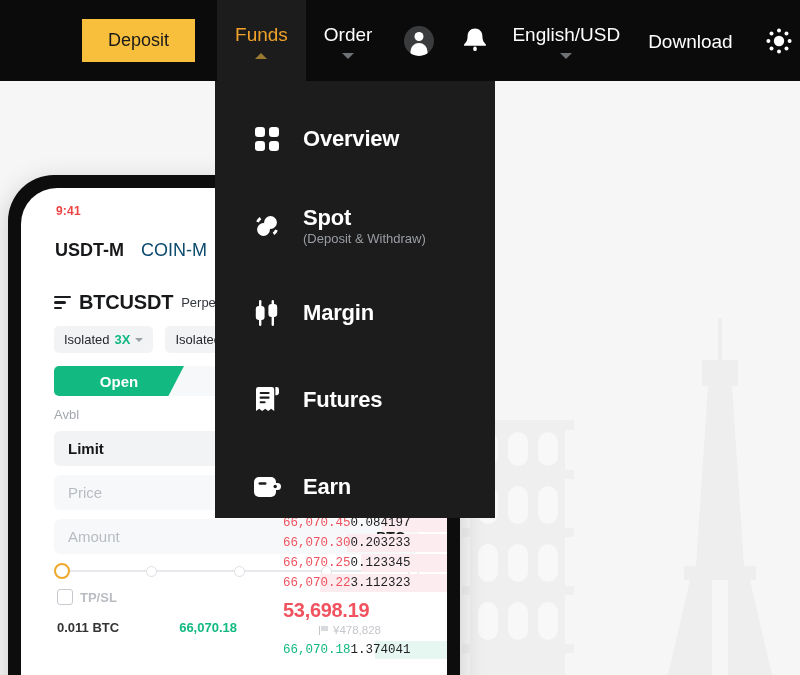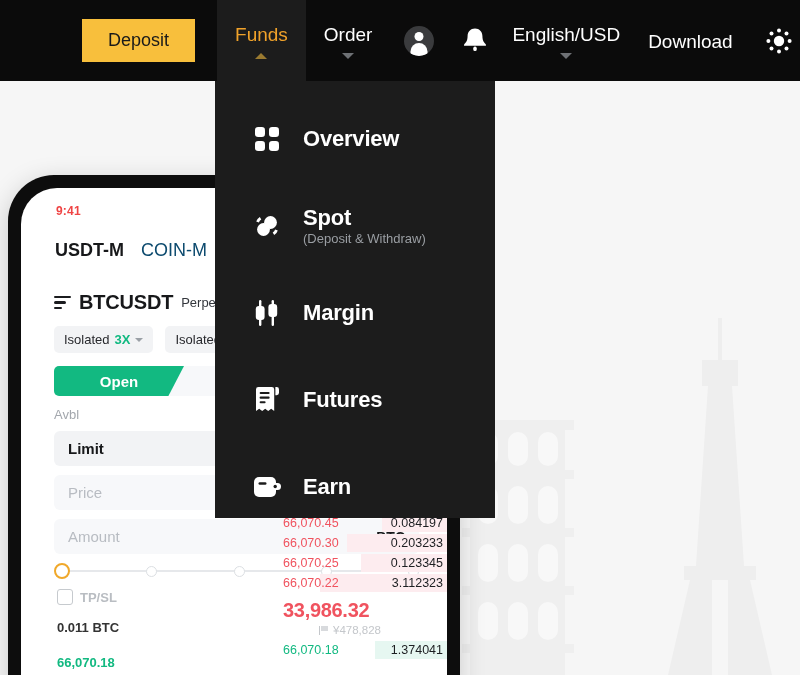--- a/index.html
+++ b/index.html
@@ -257,41 +257,40 @@
   .tpsl-text {
     color: #b9bdc2;
     font-size: 13px;
     font-weight: 600;
   }
 
   .lastrow {
     display: flex;
     padding: 15px 18px 0 36px;
     font-size: 13px;
-    gap: 20px;
-    flex-direction: column;
+    gap: 60px;
   }
   .lastrow .lr-amt { color: #333; font-weight: 600; }
   .lastrow .lr-grn { color: #12b981; font-weight: 600; }
 
   
   .ob {
     position: absolute;
     left: 267px;
     top: 338px;
     width: 172px;
     font-size: 12.5px;
   }
   .ob-line {
     display: flex;
-    justify-content: space-between;
     align-items: center;
     height: 20px;
     padding: 0 4px 0 8px;
     position: relative;
+    font-family: Liberation Mono, monospace;
   }
   .ob-line .bgfill {
     position: absolute;
     right: 0; top: 1px; bottom: 1px;
     background: #fdecef;
     z-index: 0;
   }
   .ob-line .bgfill.green { background: #e6f7f1; }
   .ob-px, .ob-qty { position: relative; z-index: 1; }
   .ob-px.ask { color: #f0535f; }
@@ -606,21 +605,21 @@
         <span class="ob-px ask">66,070.25</span>
         <span class="ob-qty">0.123345</span>
       </div>
       <div class="ob-line">
         <span class="bgfill" style="width:74%"></span>
         <span class="ob-px ask">66,070.22</span>
         <span class="ob-qty">3.112323</span>
       </div>
 
       <div class="ob-last">
-        <div class="ob-last-px">33,986.32</div>
+        <div class="ob-last-px">53,698.19</div>
         <div class="ob-last-sub">
           <span class="flag-ico"></span>
           <span>¥478,828</span>
         </div>
       </div>
 
       <div class="ob-line" style="margin-top:4px">
         <span class="bgfill green" style="width:42%"></span>
         <span class="ob-px bid">66,070.18</span>
         <span class="ob-qty">1.374041</span>

